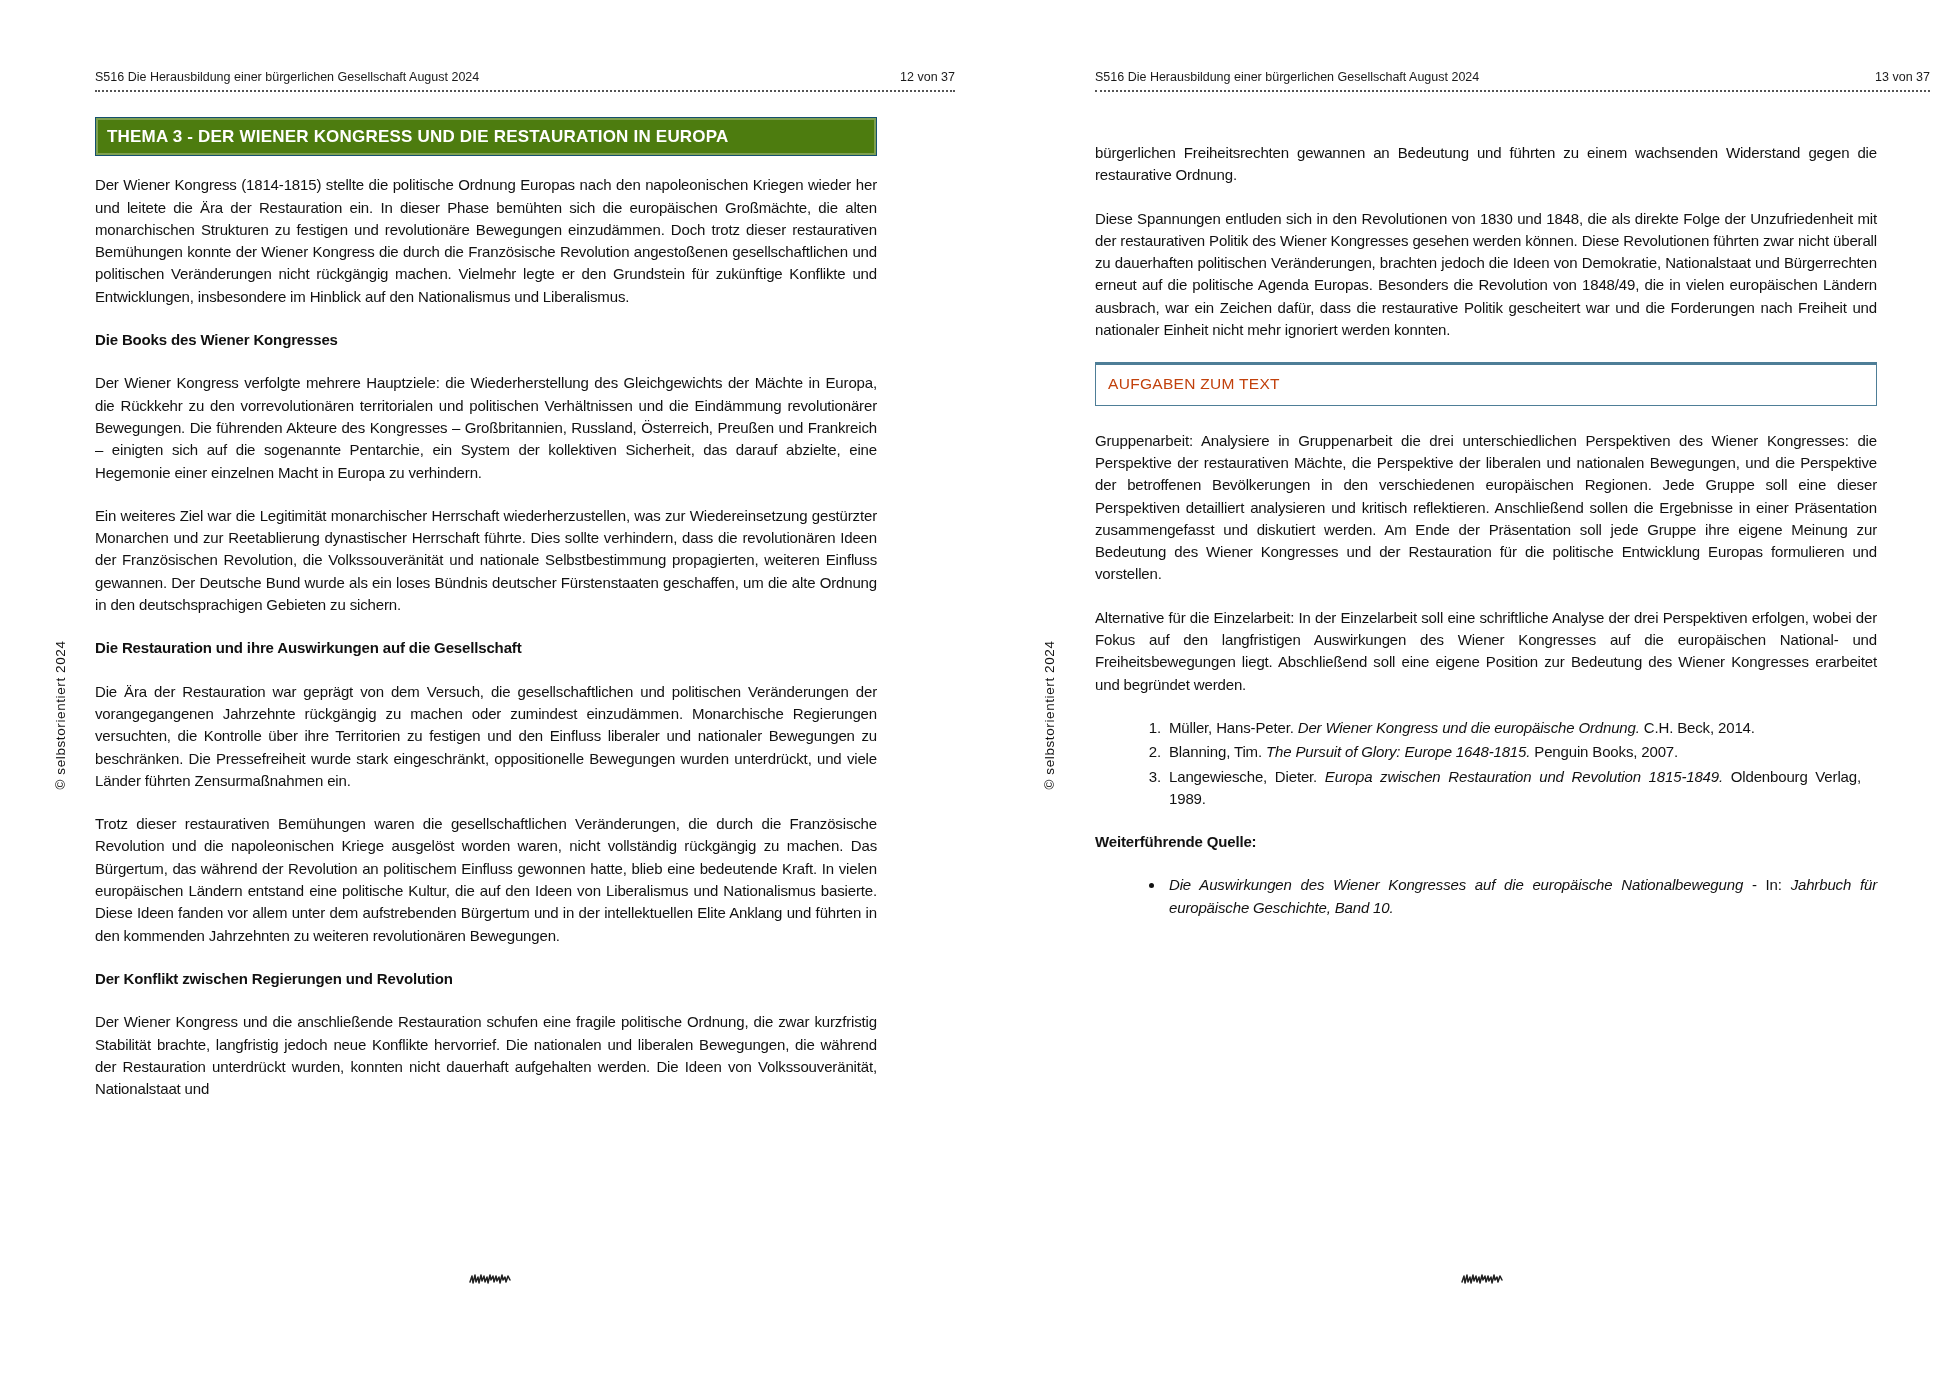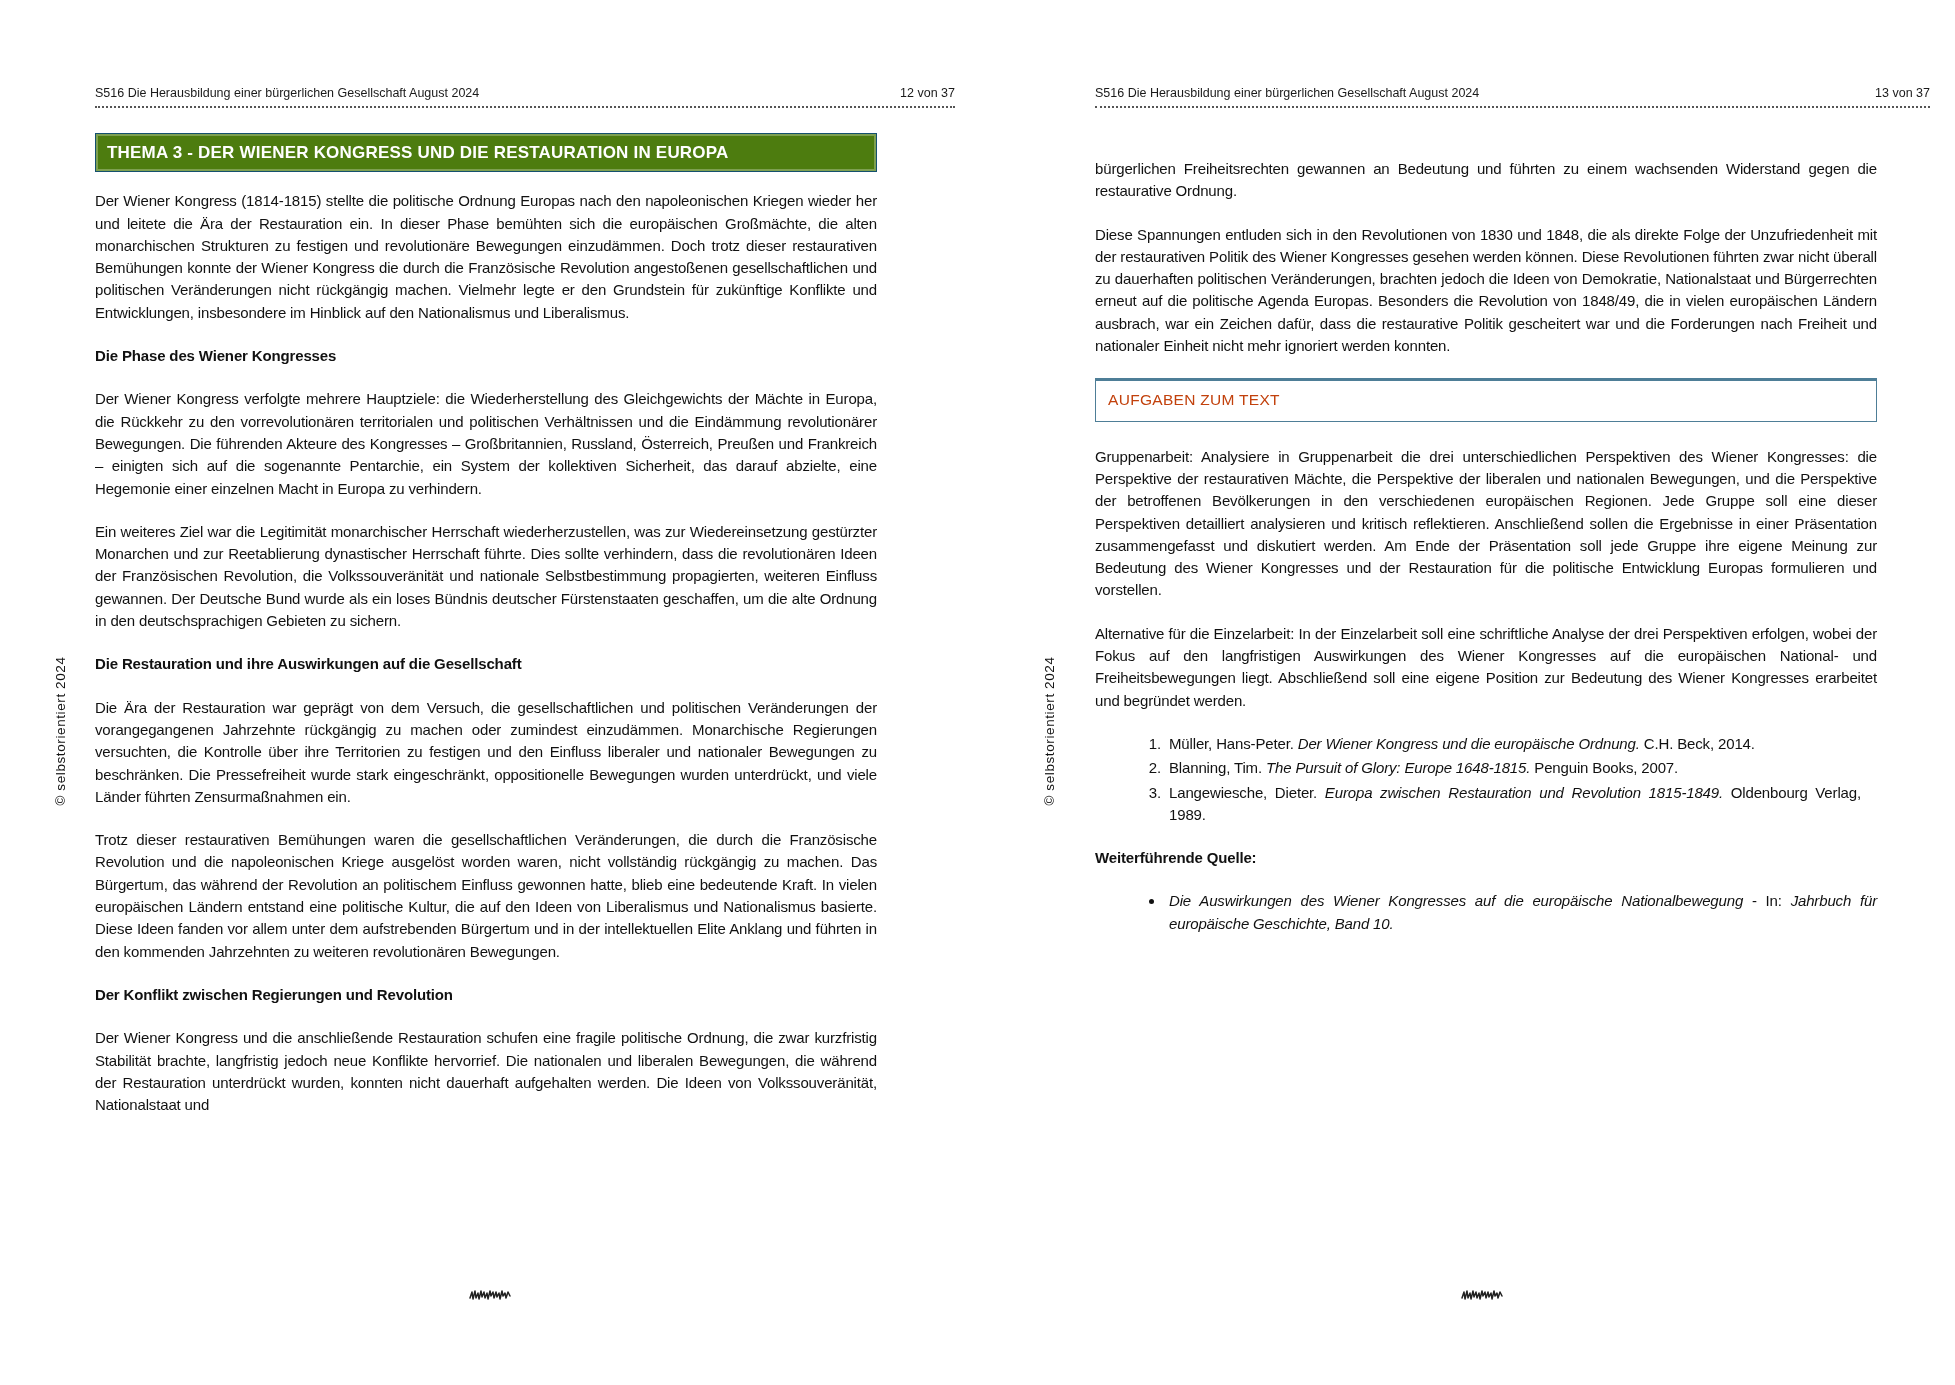--- a/index.html
+++ b/index.html
@@ -5,21 +5,21 @@
 <style>
   html,body{margin:0;padding:0;}
   body{
     width:1955px;height:1385px;
     background:#ffffff;
     font-family:"Liberation Sans", sans-serif;
     color:#111;
     position:relative;
     overflow:hidden;
   }
-  .page{position:absolute;top:16px;height:1204px;width:978px;background:#fff;}
+  .page{position:absolute;top:0;height:1204px;width:978px;background:#fff;}
   #page-left{left:0;}
   #page-right{left:977px;}
 
   .page-header{
     position:absolute;top:70px;
     display:flex;justify-content:space-between;align-items:flex-end;
     border-bottom:2px dotted #555;
     padding-bottom:6px;
     font-size:12.5px;color:#1a1a1a;
   }
@@ -95,21 +95,21 @@
       <span>12 von 37</span>
     </header>
 
     <div class="copyright">© selbstorientiert 2024</div>
 
     <main class="content">
       <div class="title-banner">THEMA 3 - DER WIENER KONGRESS UND DIE RESTAURATION IN EUROPA</div>
 
       <p>Der Wiener Kongress (1814-1815) stellte die politische Ordnung Europas nach den napoleonischen Kriegen wieder her und leitete die Ära der Restauration ein. In dieser Phase bemühten sich die europäischen Großmächte, die alten monarchischen Strukturen zu festigen und revolutionäre Bewegungen einzudämmen. Doch trotz dieser restaurativen Bemühungen konnte der Wiener Kongress die durch die Französische Revolution angestoßenen gesellschaftlichen und politischen Veränderungen nicht rückgängig machen. Vielmehr legte er den Grundstein für zukünftige Konflikte und Entwicklungen, insbesondere im Hinblick auf den Nationalismus und Liberalismus.</p>
 
-      <h3>Die Phase des Wiener Kongresses</h3>
+      <h3>Die Books des Wiener Kongresses</h3>
       <p>Der Wiener Kongress verfolgte mehrere Hauptziele: die Wiederherstellung des Gleichgewichts der Mächte in Europa, die Rückkehr zu den vorrevolutionären territorialen und politischen Verhältnissen und die Eindämmung revolutionärer Bewegungen. Die führenden Akteure des Kongresses – Großbritannien, Russland, Österreich, Preußen und Frankreich – einigten sich auf die sogenannte Pentarchie, ein System der kollektiven Sicherheit, das darauf abzielte, eine Hegemonie einer einzelnen Macht in Europa zu verhindern.</p>
       <p>Ein weiteres Ziel war die Legitimität monarchischer Herrschaft wiederherzustellen, was zur Wiedereinsetzung gestürzter Monarchen und zur Reetablierung dynastischer Herrschaft führte. Dies sollte verhindern, dass die revolutionären Ideen der Französischen Revolution, die Volkssouveränität und nationale Selbstbestimmung propagierten, weiteren Einfluss gewannen. Der Deutsche Bund wurde als ein loses Bündnis deutscher Fürstenstaaten geschaffen, um die alte Ordnung in den deutschsprachigen Gebieten zu sichern.</p>
 
       <h3>Die Restauration und ihre Auswirkungen auf die Gesellschaft</h3>
       <p>Die Ära der Restauration war geprägt von dem Versuch, die gesellschaftlichen und politischen Veränderungen der vorangegangenen Jahrzehnte rückgängig zu machen oder zumindest einzudämmen. Monarchische Regierungen versuchten, die Kontrolle über ihre Territorien zu festigen und den Einfluss liberaler und nationaler Bewegungen zu beschränken. Die Pressefreiheit wurde stark eingeschränkt, oppositionelle Bewegungen wurden unterdrückt, und viele Länder führten Zensurmaßnahmen ein.</p>
       <p>Trotz dieser restaurativen Bemühungen waren die gesellschaftlichen Veränderungen, die durch die Französische Revolution und die napoleonischen Kriege ausgelöst worden waren, nicht vollständig rückgängig zu machen. Das Bürgertum, das während der Revolution an politischem Einfluss gewonnen hatte, blieb eine bedeutende Kraft. In vielen europäischen Ländern entstand eine politische Kultur, die auf den Ideen von Liberalismus und Nationalismus basierte. Diese Ideen fanden vor allem unter dem aufstrebenden Bürgertum und in der intellektuellen Elite Anklang und führten in den kommenden Jahrzehnten zu weiteren revolutionären Bewegungen.</p>
 
       <h3>Der Konflikt zwischen Regierungen und Revolution</h3>
       <p>Der Wiener Kongress und die anschließende Restauration schufen eine fragile politische Ordnung, die zwar kurzfristig Stabilität brachte, langfristig jedoch neue Konflikte hervorrief. Die nationalen und liberalen Bewegungen, die während der Restauration unterdrückt wurden, konnten nicht dauerhaft aufgehalten werden. Die Ideen von Volkssouveränität, Nationalstaat und</p>
     </main>

